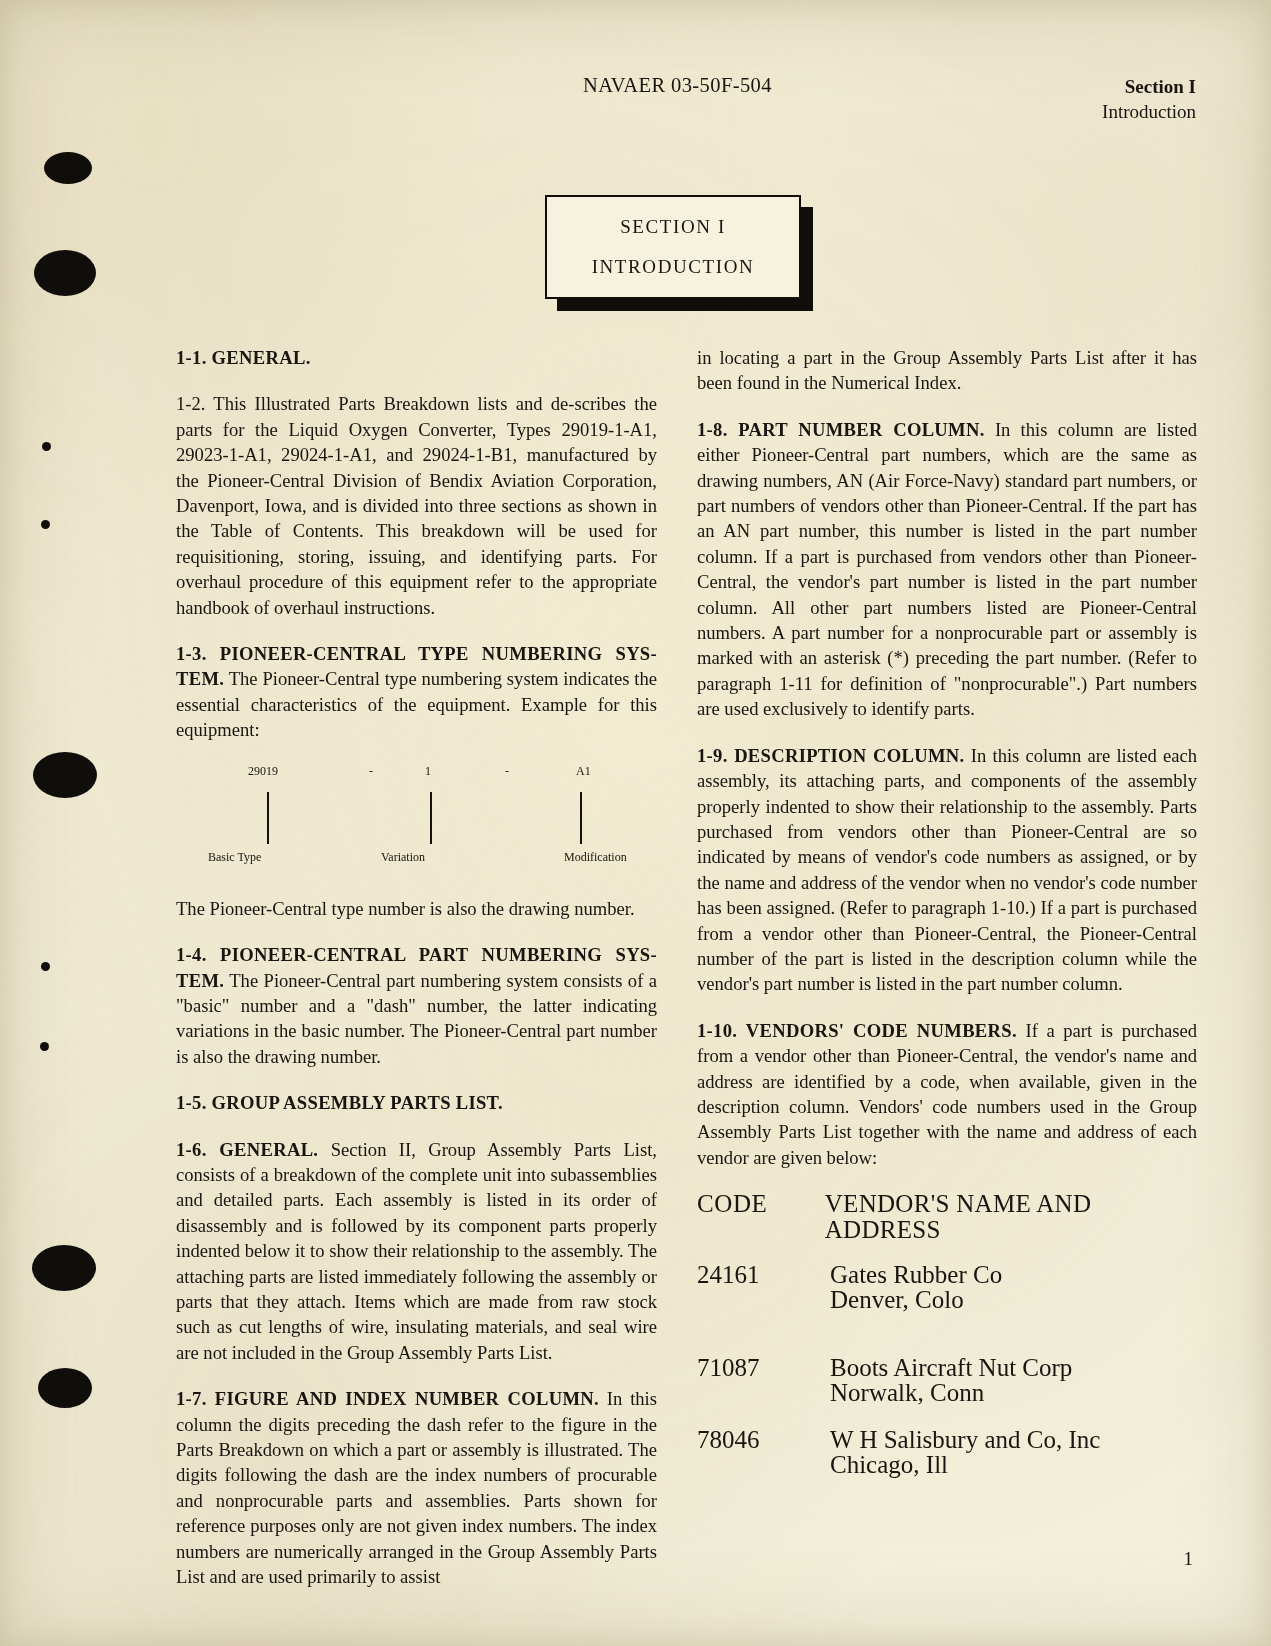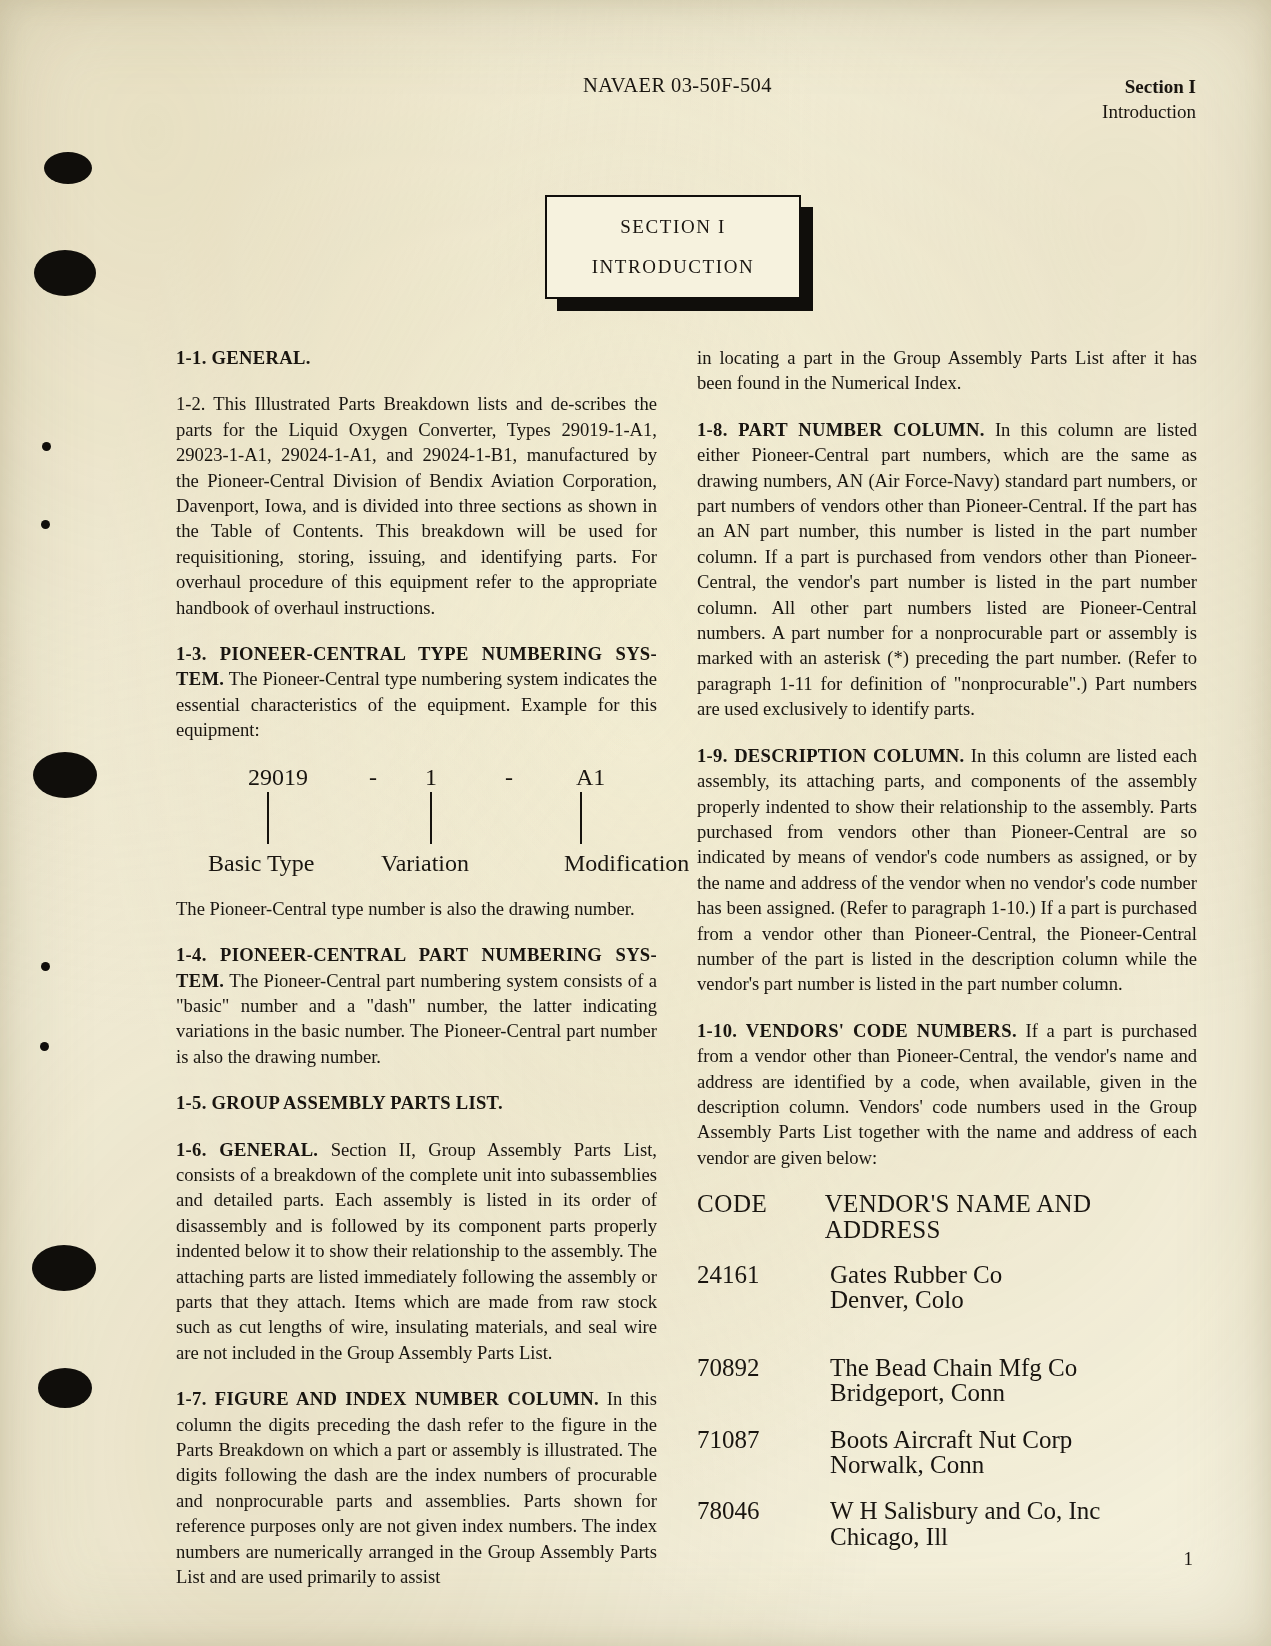--- a/index.html
+++ b/index.html
@@ -126,21 +126,21 @@
   }
   .para:last-child { margin-bottom: 0; }
   .para b, .hd { font-weight: 700; letter-spacing: .3px; }
 
   
   #type-diagram {
     position: relative;
     width: 481px;
     height: 112px;
     margin: 6px 0 20px 0;
-    font-size: 24px;
+    font-size: 12px;
   }
   #type-diagram .tok {
     position: absolute;
     white-space: nowrap;
   }
   #type-diagram .lead {
     position: absolute;
     width: 1.8px;
     background: #15120d;
   }
@@ -265,27 +265,20 @@
           <div class="vrow">
             <div class="v-code">24161</div>
             <div class="v-addr">
               <div>Gates Rubber Co</div>
               <div>Denver, Colo</div>
             </div>
           </div>
           <div class="vrow">
           </div>
           <div class="vrow">
-            <div class="v-code">70892</div>
-            <div class="v-addr">
-              <div>The Bead Chain Mfg Co</div>
-              <div>Bridgeport, Conn</div>
-            </div>
-          </div>
-          <div class="vrow">
             <div class="v-code">71087</div>
             <div class="v-addr">
               <div>Boots Aircraft Nut Corp</div>
               <div>Norwalk, Conn</div>
             </div>
           </div>
           <div class="vrow">
             <div class="v-code">78046</div>
             <div class="v-addr">
               <div>W H Salisbury and Co, Inc</div>

